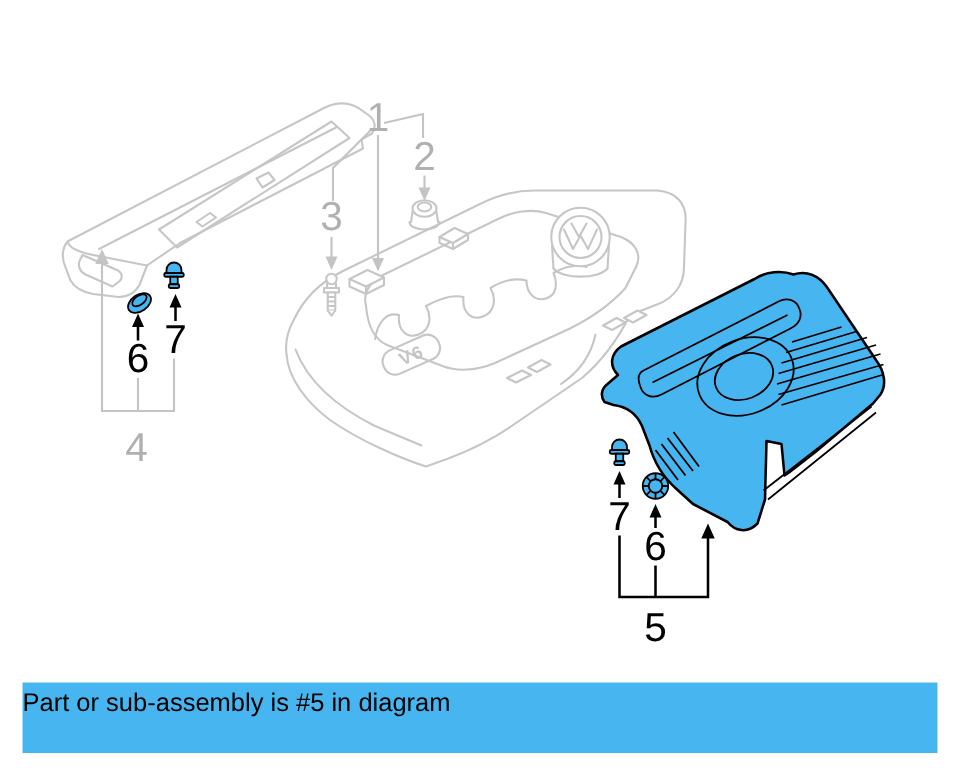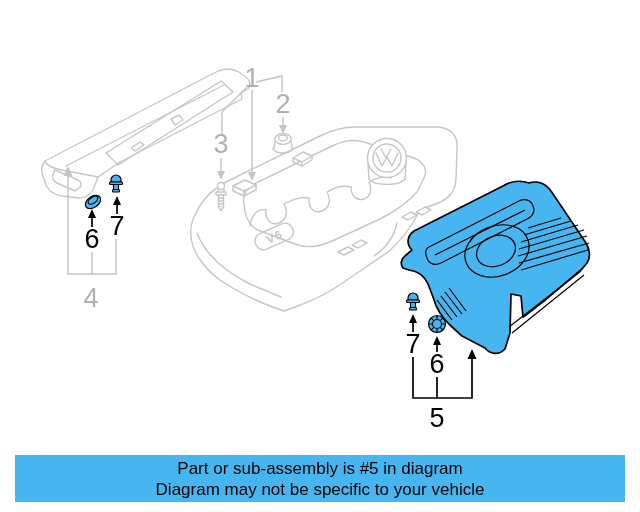--- a/index.html
+++ b/index.html
@@ -11,21 +11,21 @@
   .gaf{stroke:#c6c6c6;stroke-width:1.4;fill:#ffffff;stroke-linejoin:round;}
   .lead{stroke:#c4c4c4;stroke-width:1.4;fill:none;}
   .bk{stroke:#000;stroke-width:1.7;fill:none;}
   .bluep{stroke:#000;stroke-width:1.7;fill:#47b6f0;stroke-linejoin:round;}
   .blued{stroke:#000;stroke-width:1.2;fill:none;}
   .bluedf{stroke:#000;stroke-width:1.2;fill:#47b6f0;stroke-linejoin:round;}
   .cg{fill:#b0b0b0;font-size:27px;}
   .cb{fill:#000000;font-size:27px;}
   .badge{fill:#c4c4c4;font-size:12px;font-weight:bold;letter-spacing:1px;}
   .banner{position:absolute;left:15px;top:455px;width:610px;height:47px;
-          background:#47b6f0;color:#000;text-align:center;font-size:17px;line-height:21px;
+          background:#47b6f0;color:#000;text-align:left;font-size:17px;line-height:21px;
           padding-top:3px;box-sizing:border-box;}
 </style>
 </head>
 <body>
 
 <div class="stage">
 <svg width="640" height="512" viewBox="0 0 640 512">
 
   <g>
     <path class="gaf" d="M45,161 L216,72 C224,68 232,68 239,72 L246,77 C250,80 251,85 248,89 L241,93 L242,99 L120,162 L98,177 L62,170 C52,168 46,165 45,161 Z"></path>
@@ -162,15 +162,14 @@
   <text class="cg" x="91" y="307" text-anchor="middle">4</text>
   <text class="cb" x="92" y="248" text-anchor="middle">6</text>
   <text class="cb" x="117" y="235" text-anchor="middle">7</text>
   <text class="cb" x="413" y="353" text-anchor="middle">7</text>
   <text class="cb" x="437" y="373" text-anchor="middle">6</text>
   <text class="cb" x="437" y="427" text-anchor="middle">5</text>
 </svg>
 
   <div class="banner">
     <div>Part or sub-assembly is #5 in diagram</div>
-    <div>Diagram may not be specific to your vehicle</div>
   </div>
 </div>
 
 </body></html>

